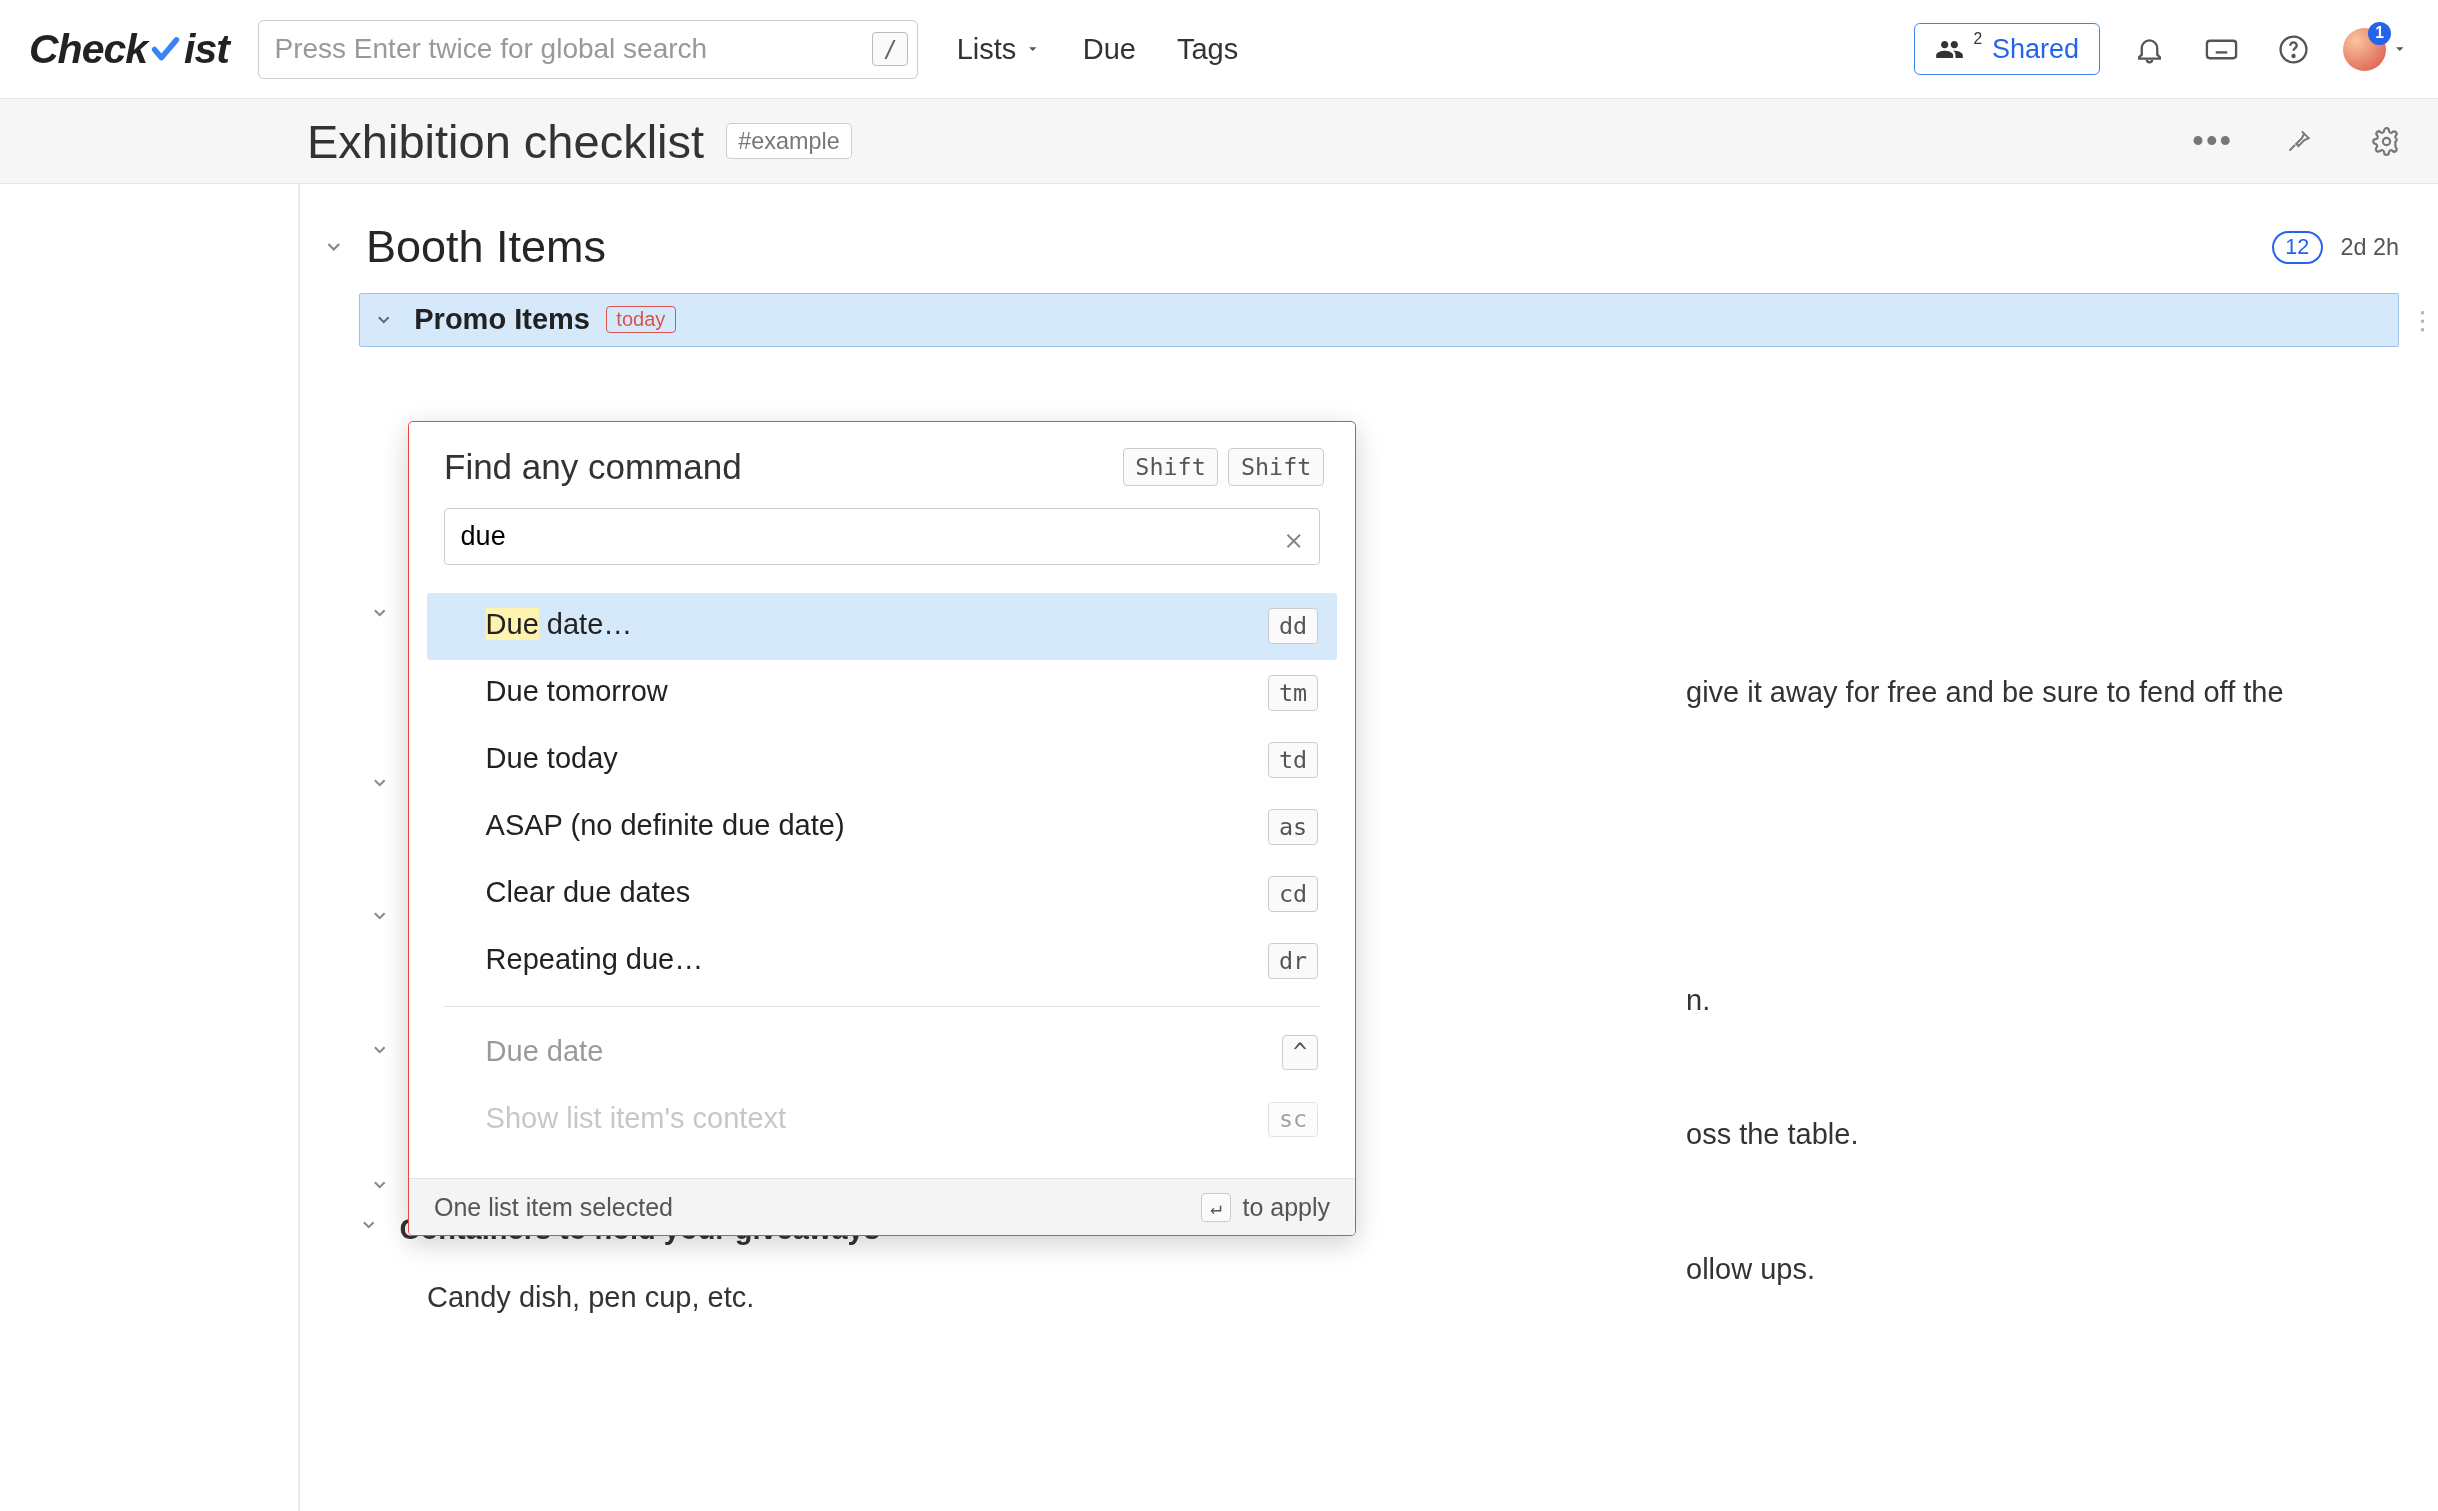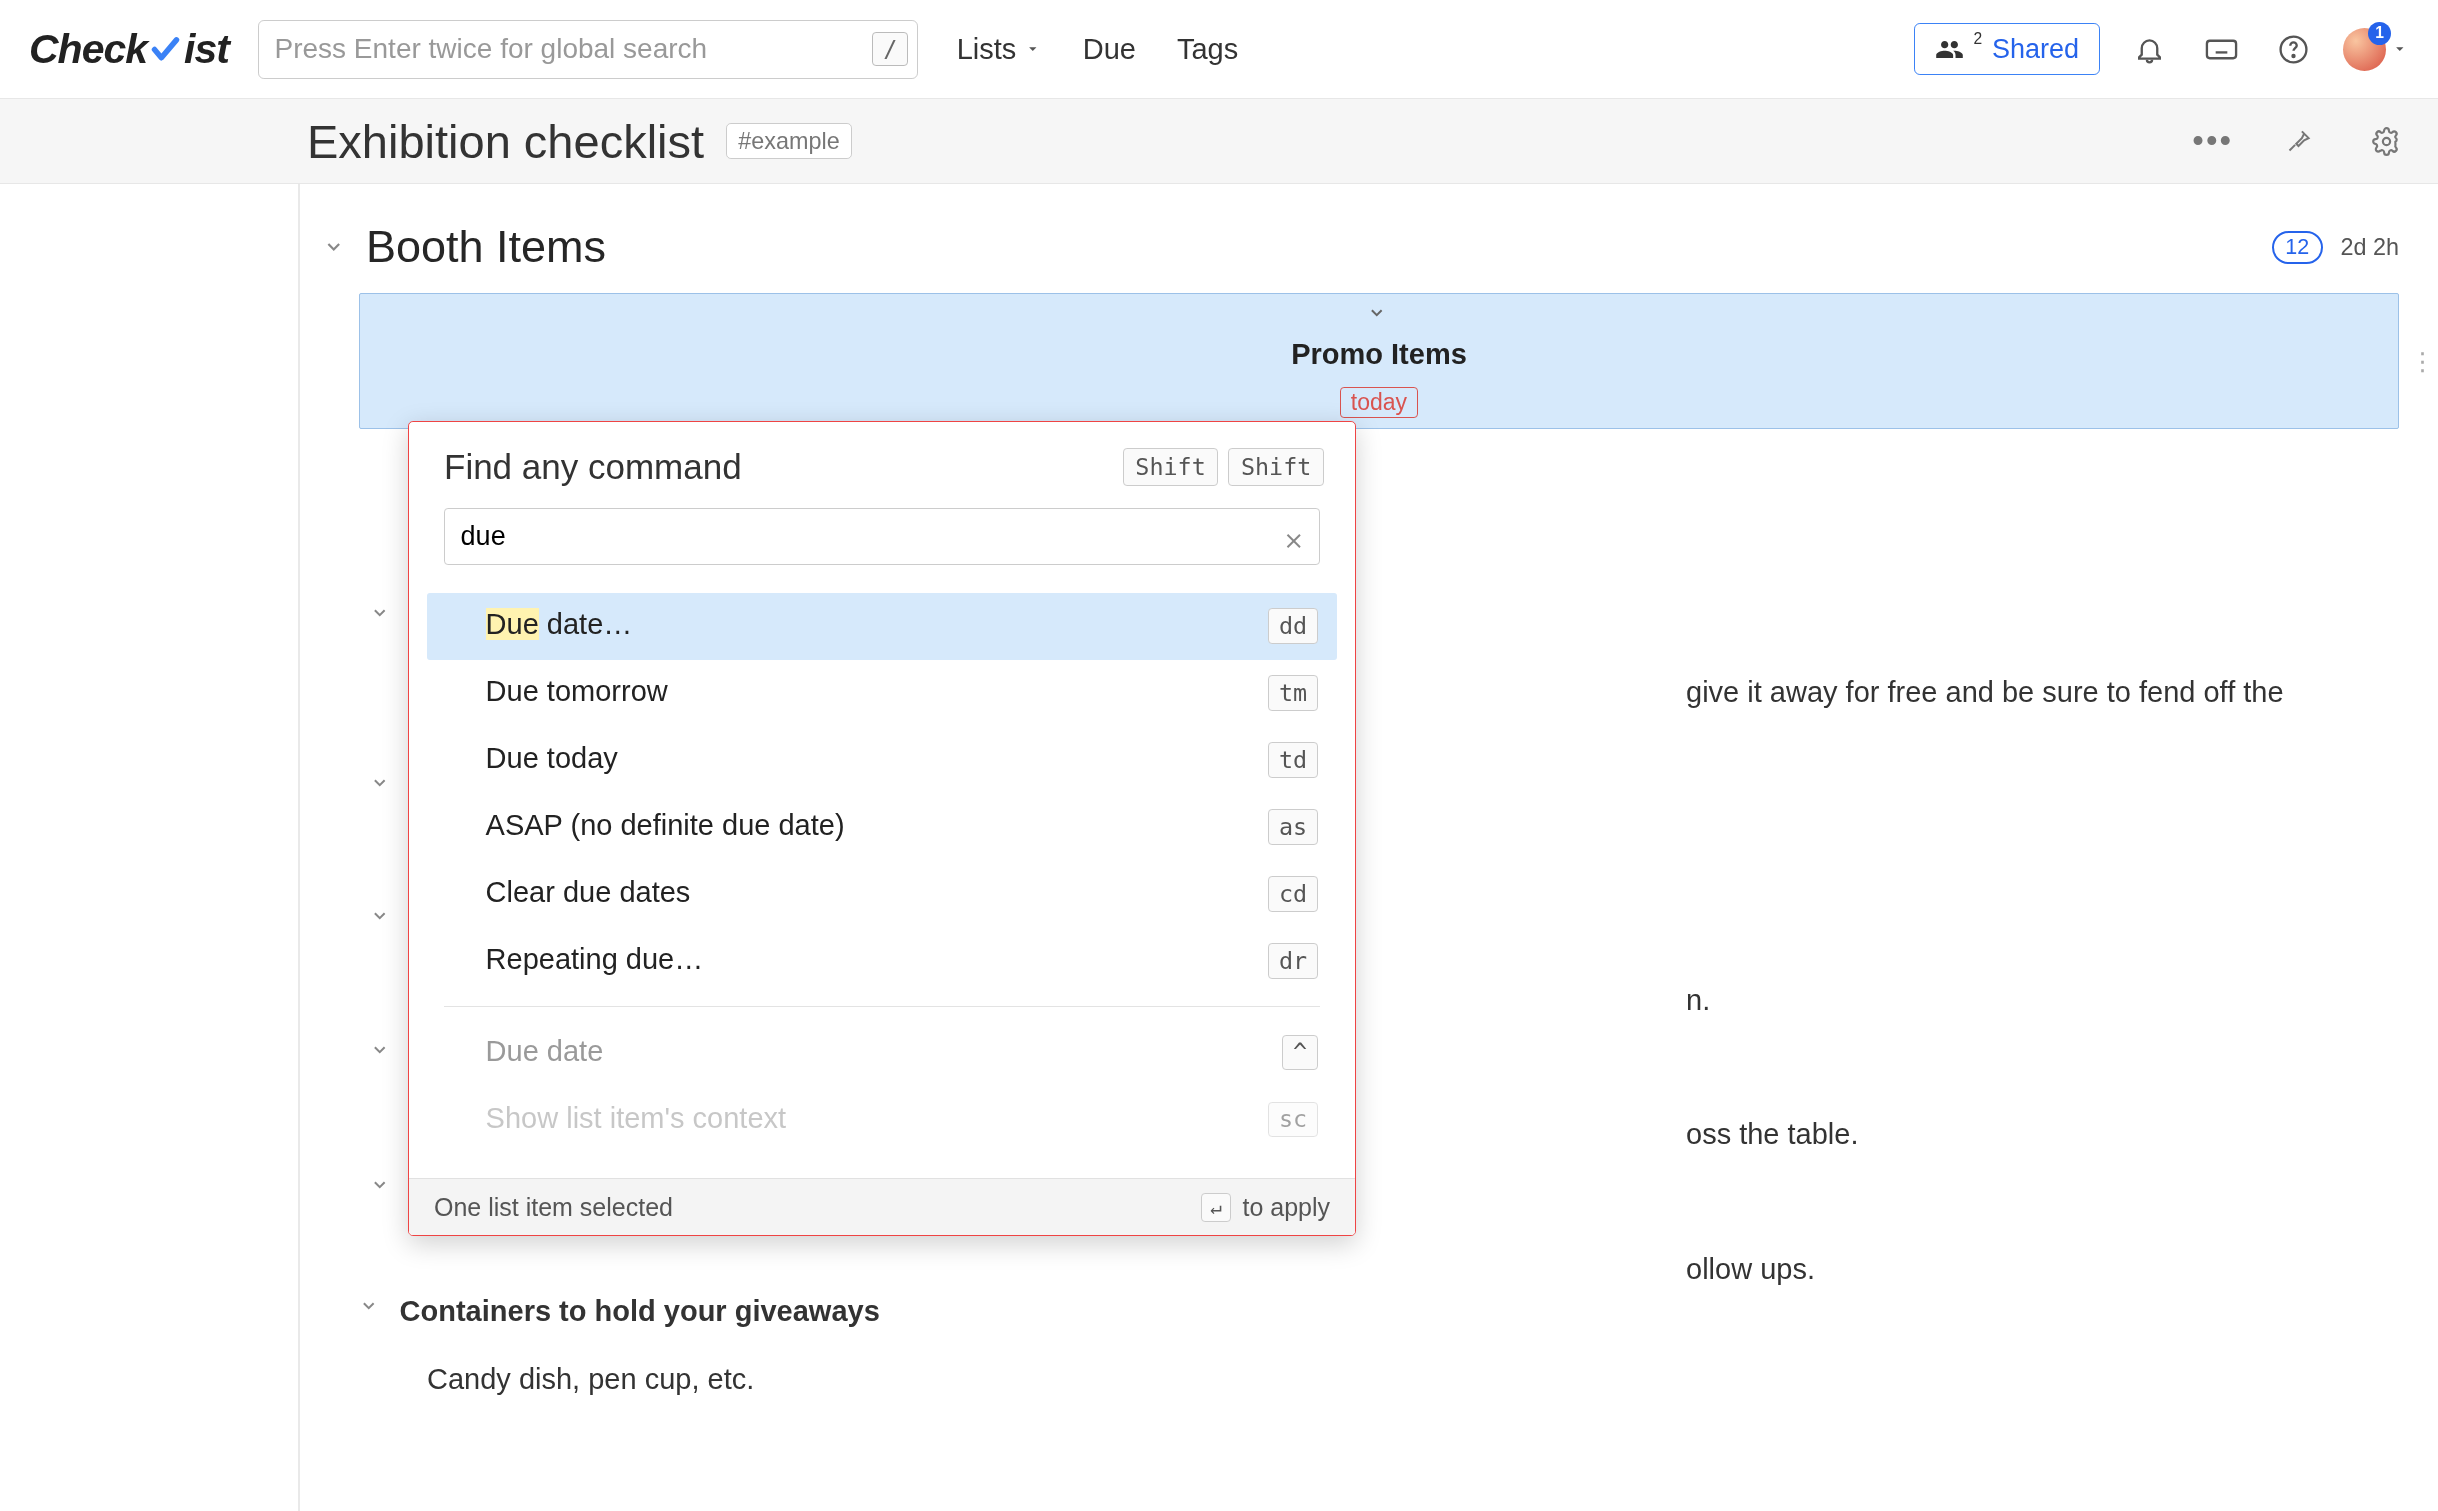--- a/index.html
+++ b/index.html
@@ -37,23 +37,23 @@
   .content { flex:1; position:relative; padding-top: 17.6px; }
 
   .booth-row { display:flex; align-items:center; gap:17.6px; padding: 19.5px 39px 19.5px 23.4px; }
   .chev { color:#888; cursor:pointer; width:25px; text-align:center; font-size:21.5px;}
   .booth-title { font-size:45px; font-weight:500; color:#262626; }
   .booth-right { margin-left:auto; display:flex; align-items:center; gap:17.6px; font-size:23.4px; color:#555;}
   .count-badge { border:2px solid #2563eb; color:#2563eb; border-radius:974px; padding: 2px 11.7px; font-size:21.5px; font-weight:500;}
   .dur { color:#555; }
 
   .selected-row-wrap { padding-left: 59px; padding-right: 39px; }
-  .selected-row { background:#d6e9fb; border:1px solid #9cc1e8; border-radius:2px; display:flex; align-items:center; padding: 9.8px 13.7px; gap:15.6px; position:relative;flex-direction:column;}
+  .selected-row { background:#d6e9fb; border:1px solid #9cc1e8; border-radius:2px; display:flex; align-items:center; padding: 9.8px 13.7px; gap:15.6px; position:relative;}
   .selected-row .label { font-size:29px; font-weight:700; color:#222; }
-  .today-tag { border:1.5px solid #d9534f; color:#d9534f; border-radius:3.9px; padding: 1px 9.8px; font-size:23px;}
+  .today-tag { border:1.5px solid #d9534f; color:#d9534f; border-radius:3.9px; padding: 1px 9.8px; font-size:20px;}
   .row-dots { position:absolute; right:-37px; top:50%; transform:translateY(-50%); color:#aaa; font-size:25px; cursor:pointer;}
 
   
   .outline { padding-left: 59px; margin-top: 488px; }
   .orow { display:flex; align-items:flex-start; gap:15.6px; padding: 13.7px 39px 13.7px 0; font-size:29px; color:#333;}
   .orow .chev { margin-top:5.9px; }
   .orow.bold .txt { font-weight:700; }
   .orow.sub { padding-left: 68px; }
   .orow .txt { line-height:1.4; }
 

